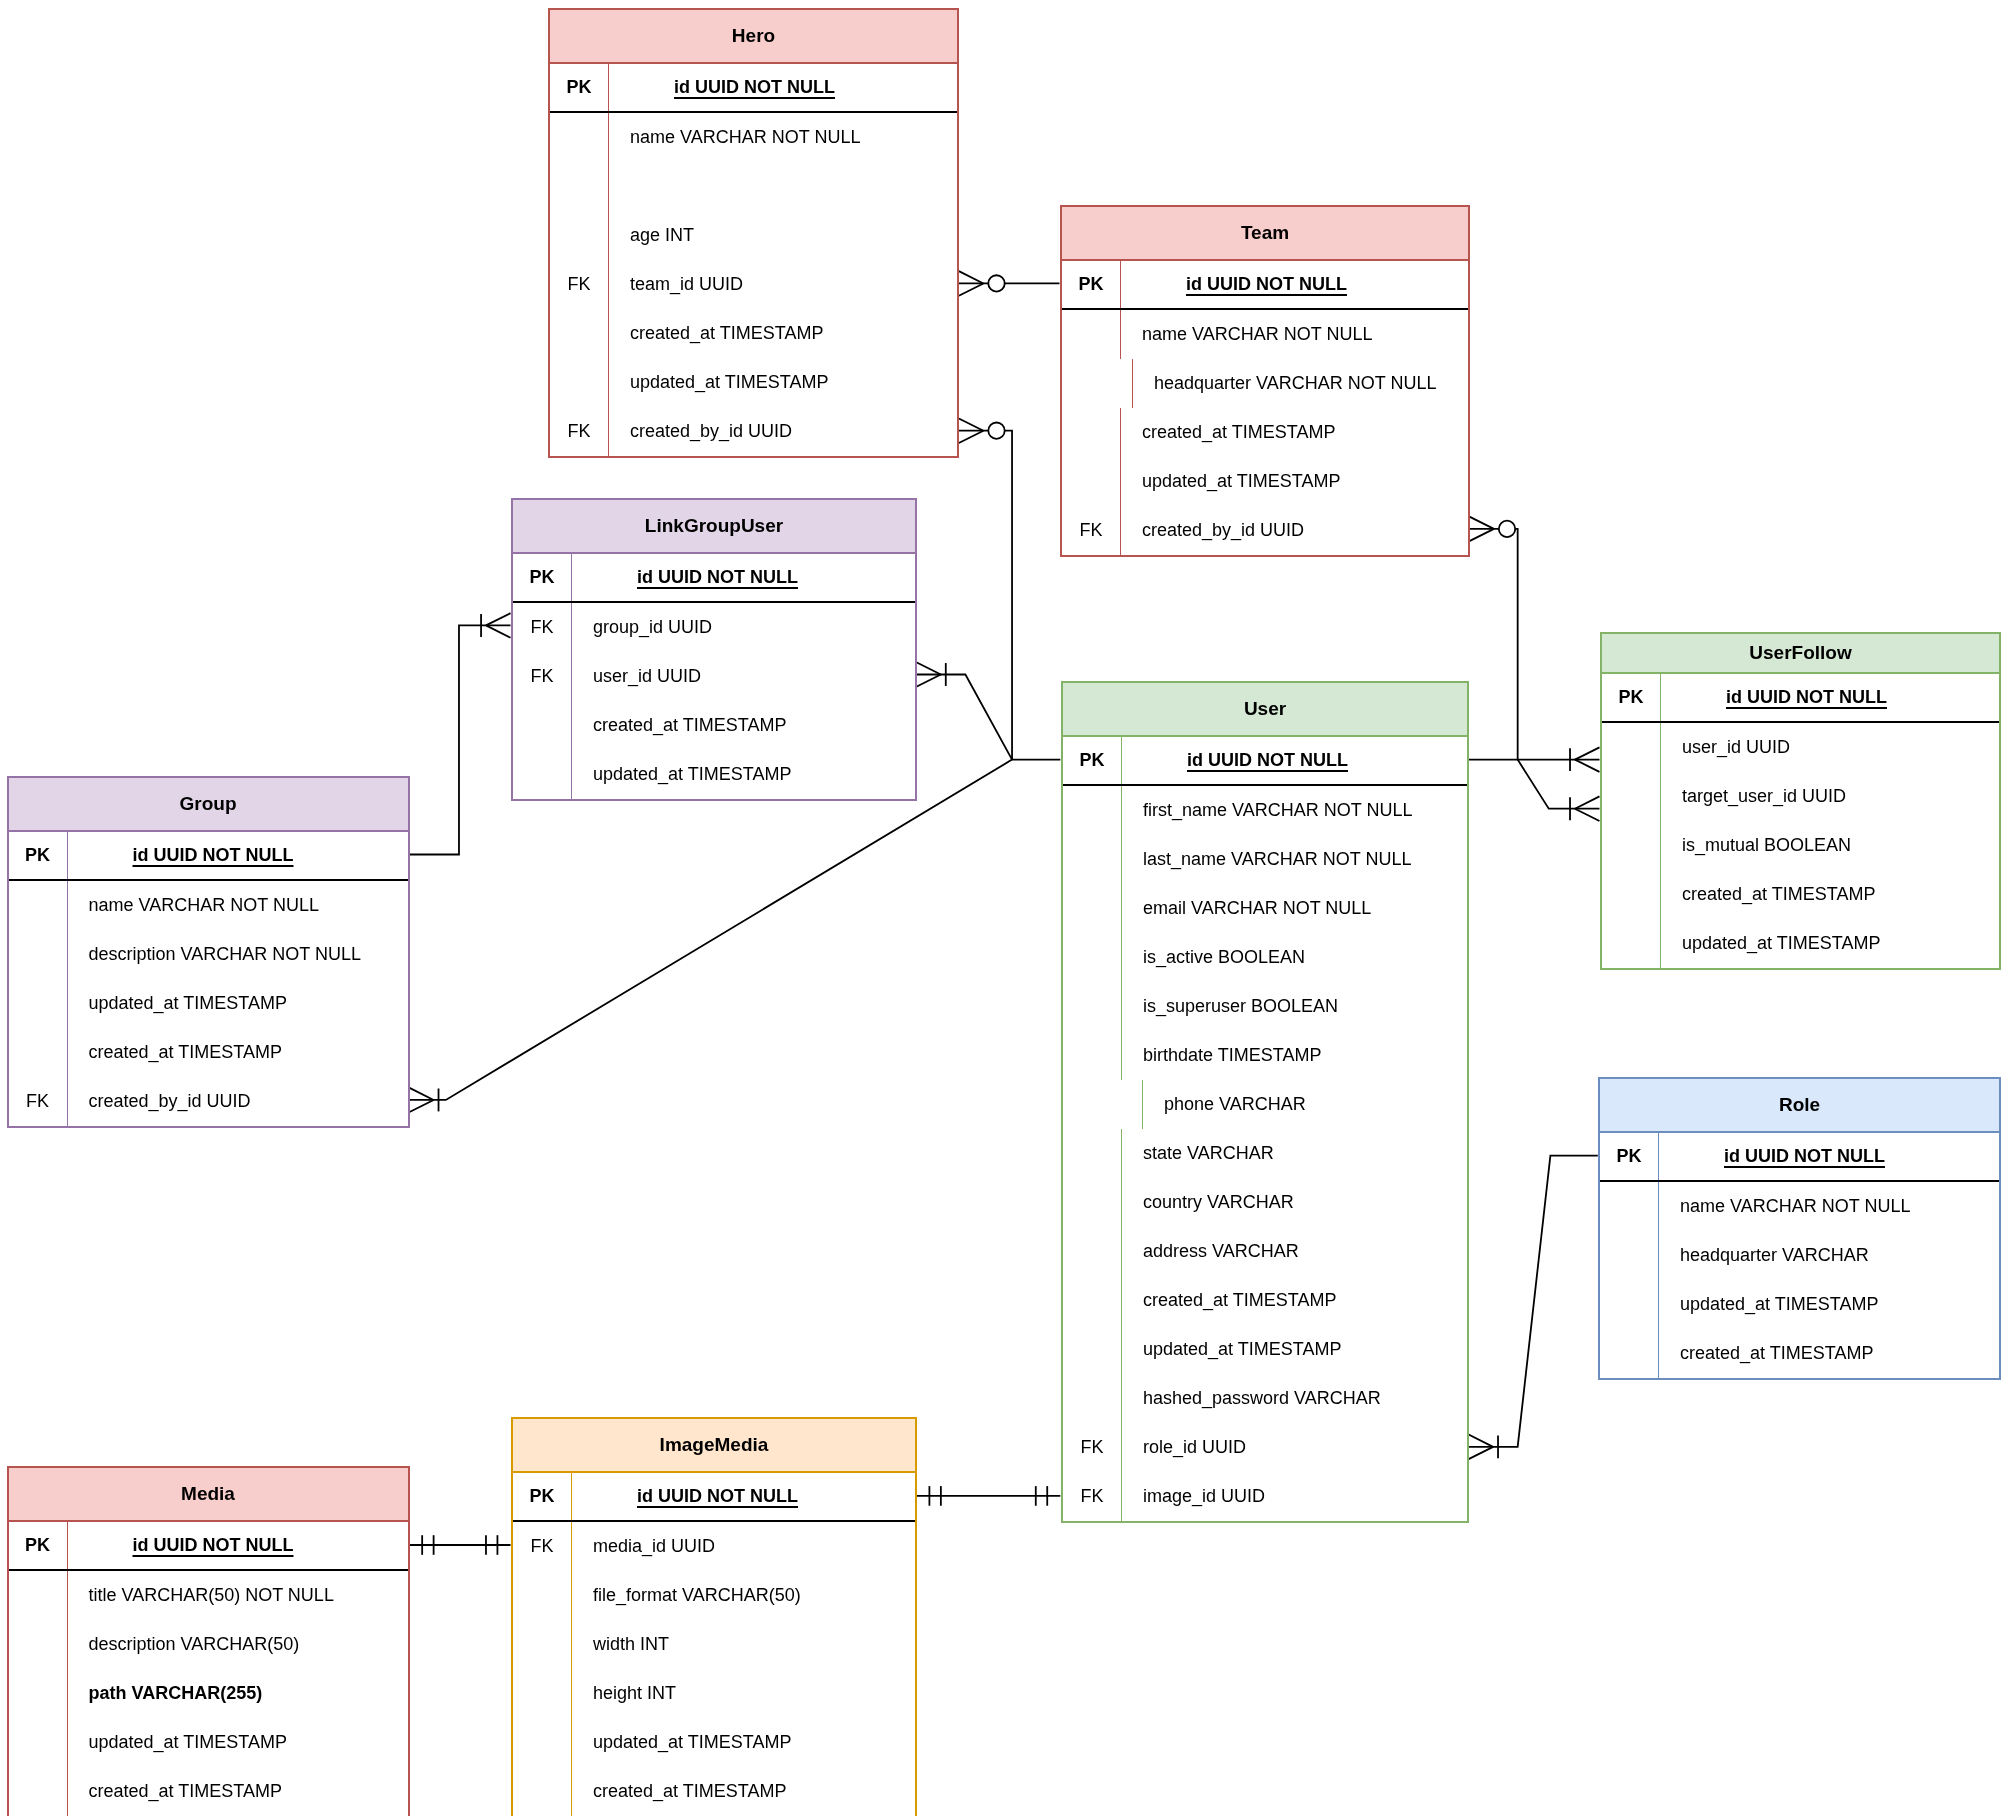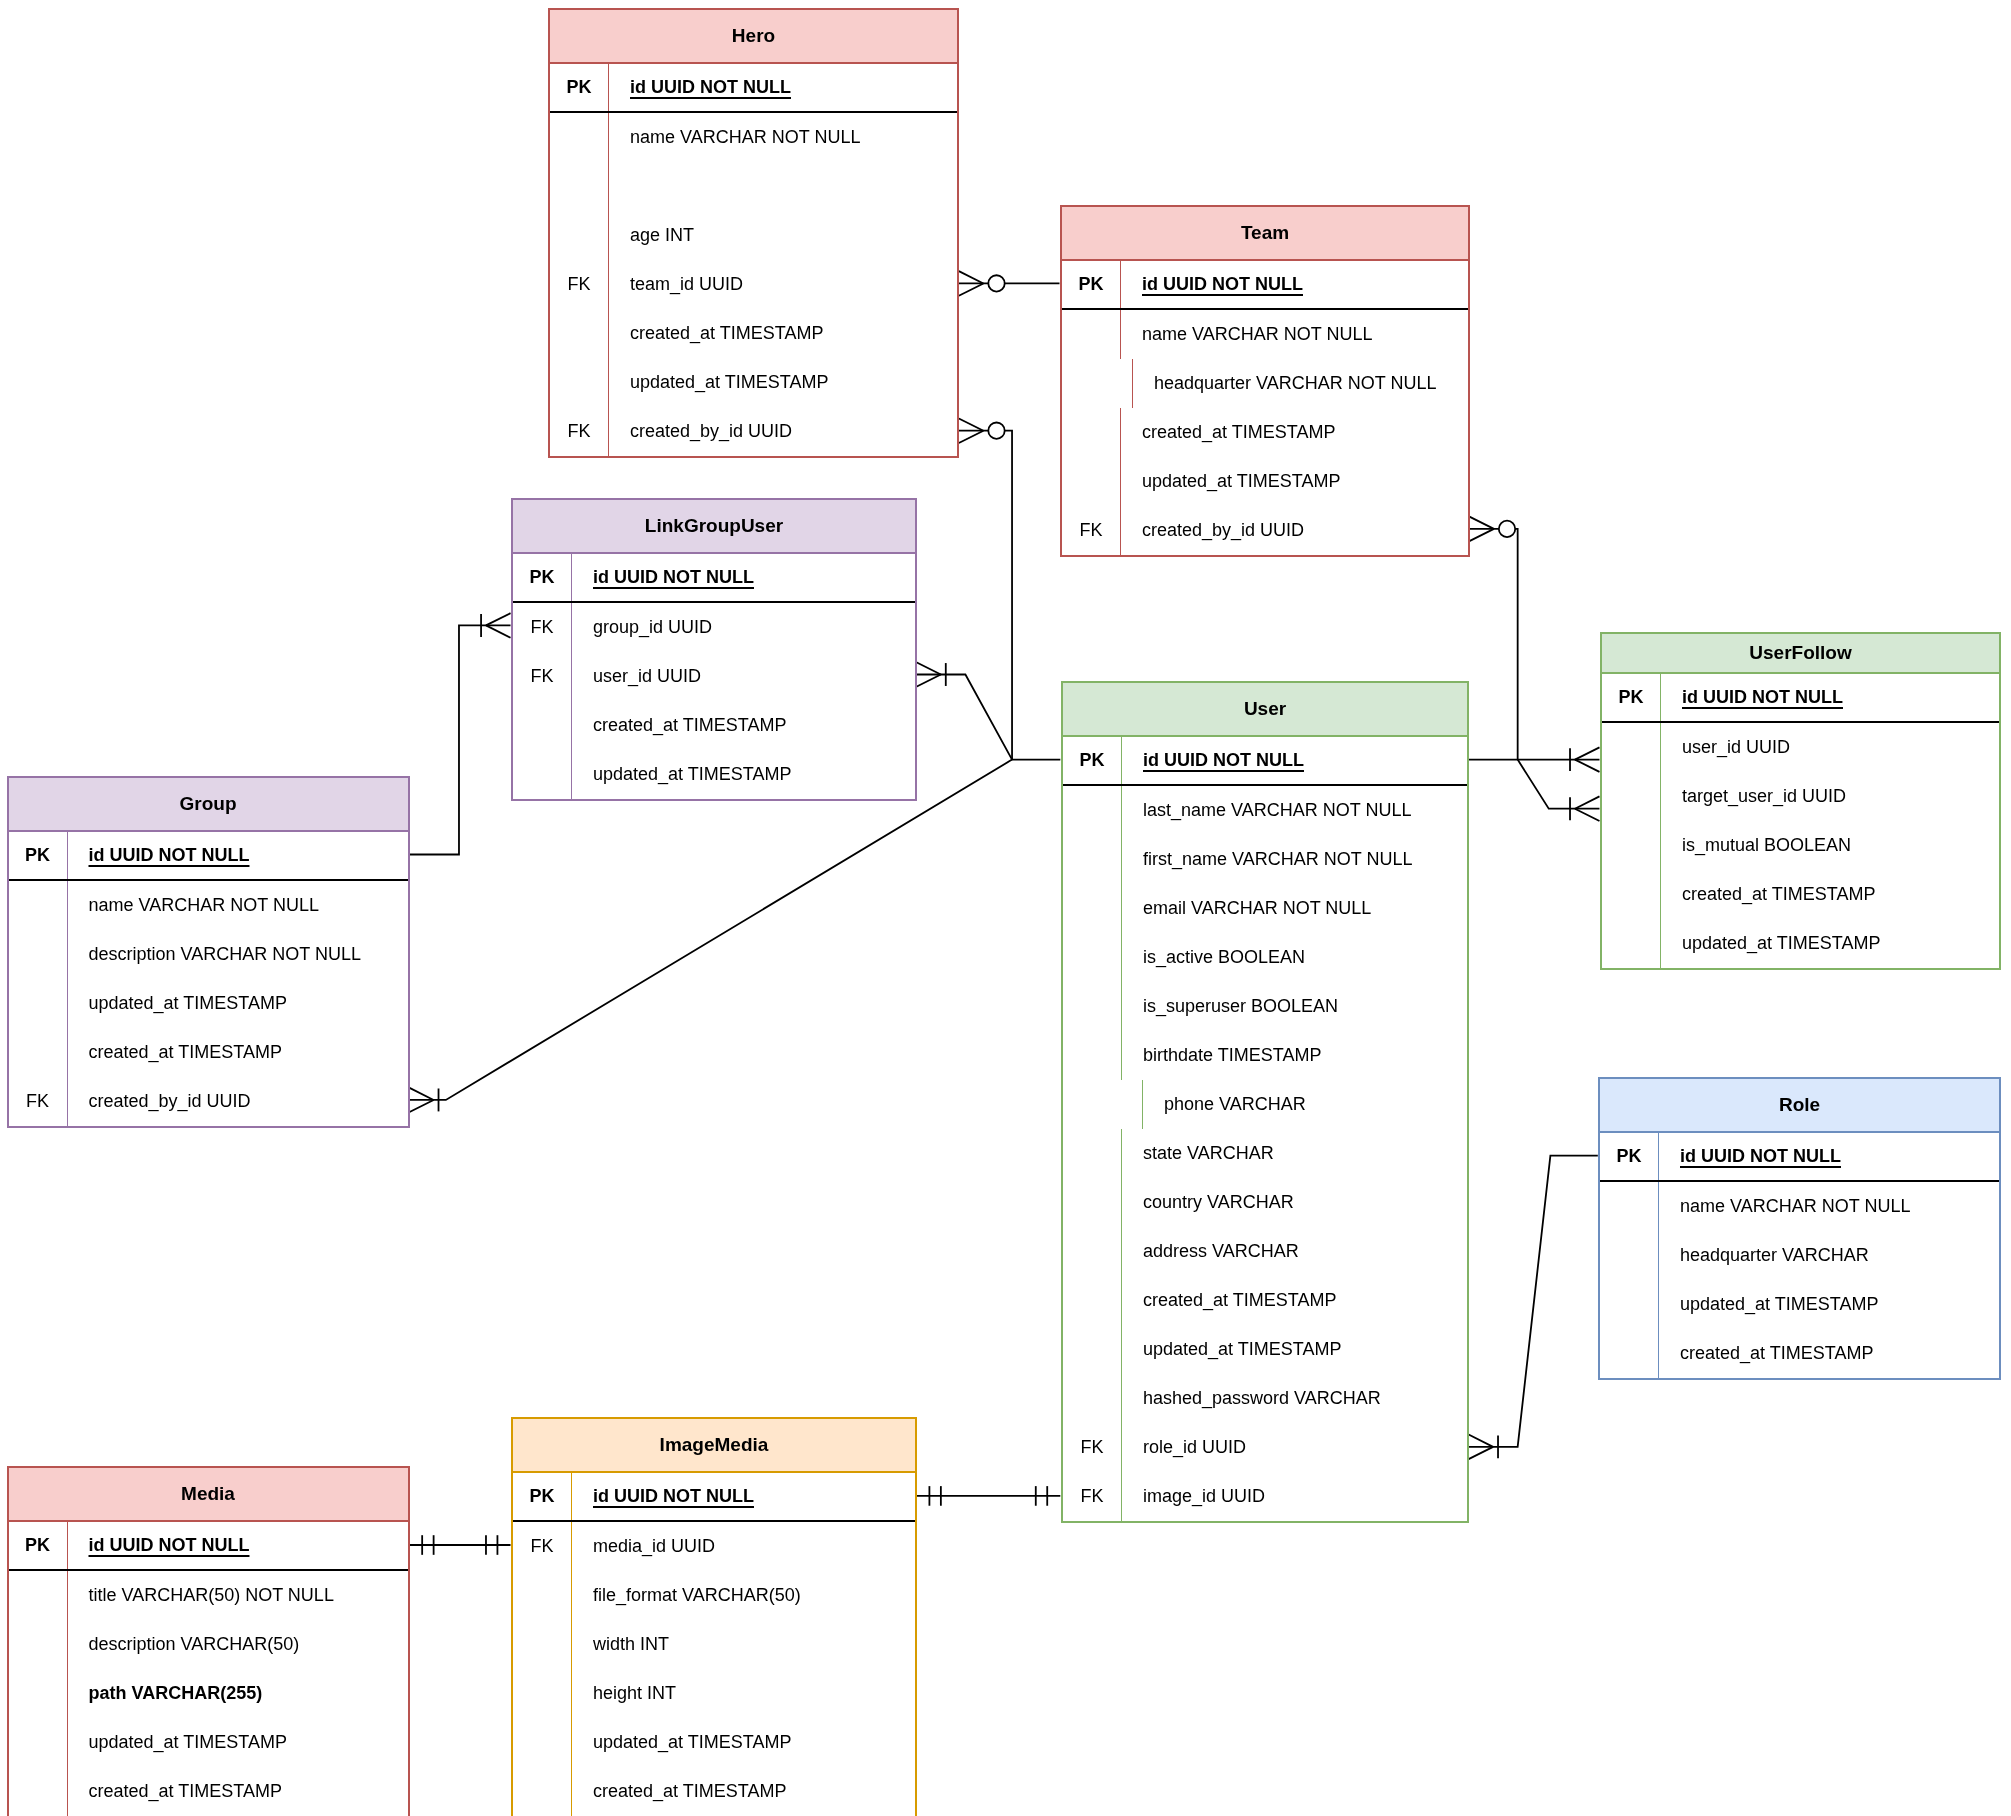--- a/index.html
+++ b/index.html
@@ -7,21 +7,21 @@
   html,body { background:#ffffff; font-family:"Liberation Sans", sans-serif; }
   #stage { position:relative; width:2011px; height:1817px; background:#ffffff; overflow:hidden; }
   #wires { position:absolute; left:0; top:0; z-index:0; }
   .entity { position:absolute; background:#ffffff; border:2px solid #000; z-index:1; }
   .entity-header {
     display:flex; align-items:center; justify-content:center;
     font-weight:bold; font-size:19px; color:#000;
     border-bottom:2px solid;
   }
   .entity-row { display:flex; align-items:stretch; }
-  .pk-row { border-bottom:2.9px solid #000000; }
+  .pk-row { border-bottom:2.9px solid #000000;gap:44px; }
   .gutter {
     flex:none; display:flex; align-items:center; justify-content:center;
     font-size:18px; color:#000; border-right:1.6px solid;
   }
   .gutter.bold { font-weight:bold; }
   .attr {
     flex:1; display:flex; align-items:center;
     padding-left:21px; font-size:18px; color:#000; white-space:nowrap;
   }
   .pk-label {
@@ -215,25 +215,25 @@
       </div>
     </div>
     <div class="entity" style="left: 1061px; top: 681px; width: 408px; border-color: rgb(130, 179, 102);">
       <div class="entity-header" style="height: 54px; background: rgb(213, 232, 212); border-bottom-color: rgb(130, 179, 102);">User</div>
       <div class="entity-row pk-row" style="height: 49px;">
         <div class="gutter bold" style="width: 59px; border-right-color: rgb(130, 179, 102);">PK</div>
         <div class="attr pk-label">id UUID NOT NULL</div>
       </div>
       <div class="entity-row" style="height: 49px;">
         <div class="gutter" style="width: 59px; border-right-color: rgb(130, 179, 102);"></div>
+        <div class="attr">first_name VARCHAR NOT NULL</div>
+      </div>
+      <div class="entity-row" style="height: 49px;">
+        <div class="gutter" style="width: 59px; border-right-color: rgb(130, 179, 102);"></div>
         <div class="attr">last_name VARCHAR NOT NULL</div>
-      </div>
-      <div class="entity-row" style="height: 49px;">
-        <div class="gutter" style="width: 59px; border-right-color: rgb(130, 179, 102);"></div>
-        <div class="attr">first_name VARCHAR NOT NULL</div>
       </div>
       <div class="entity-row" style="height: 49px;">
         <div class="gutter" style="width: 59px; border-right-color: rgb(130, 179, 102);"></div>
         <div class="attr">email VARCHAR NOT NULL</div>
       </div>
       <div class="entity-row" style="height: 49px;">
         <div class="gutter" style="width: 59px; border-right-color: rgb(130, 179, 102);"></div>
         <div class="attr">is_active BOOLEAN</div>
       </div>
       <div class="entity-row" style="height: 49px;">

